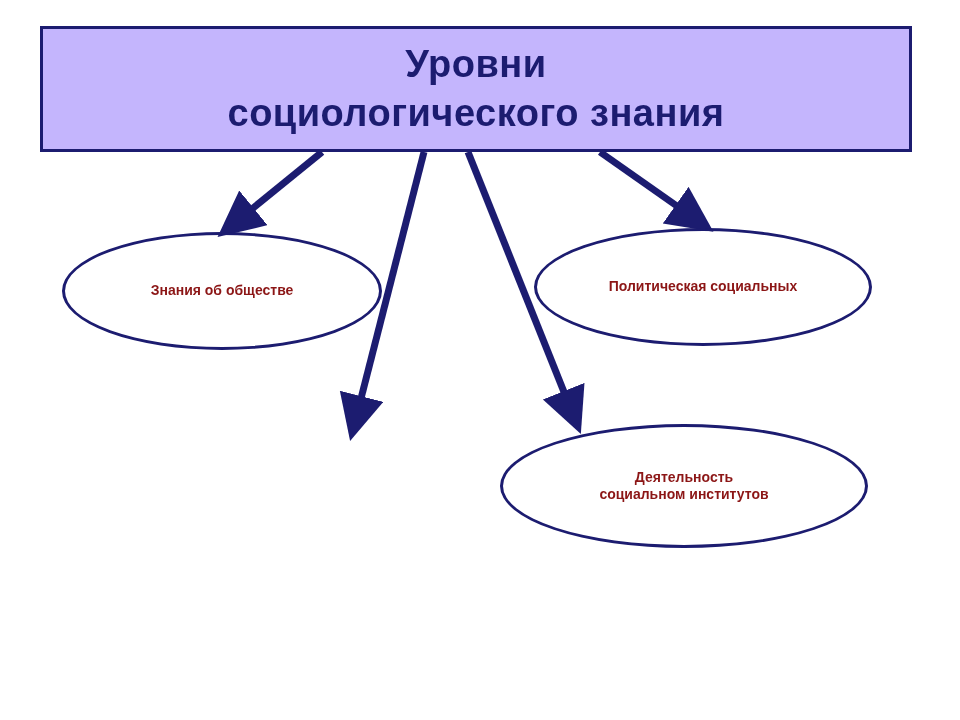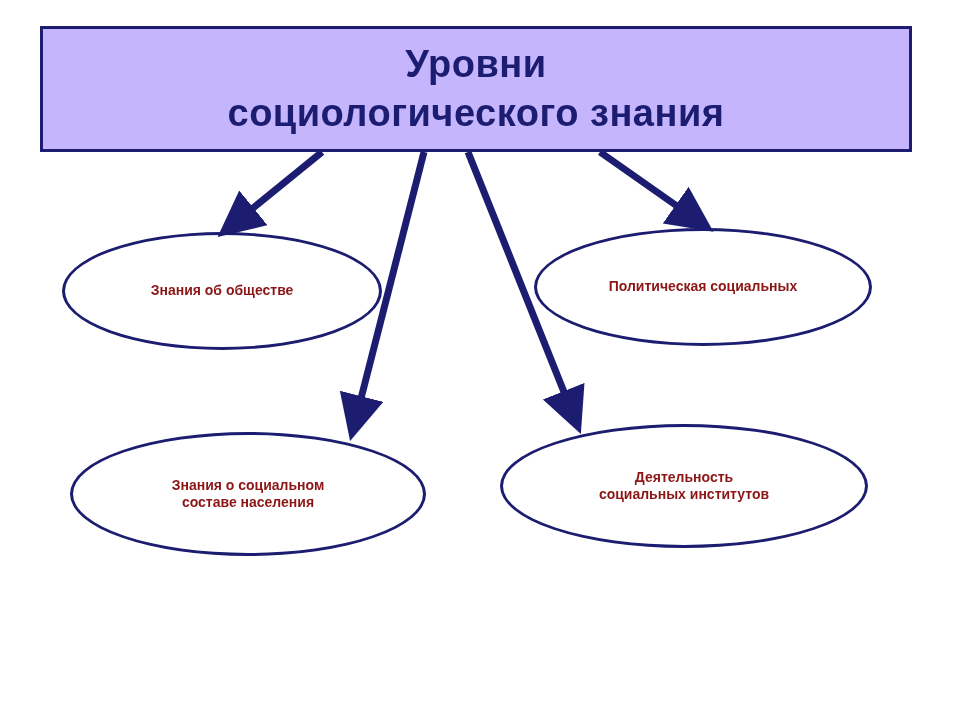--- a/index.html
+++ b/index.html
@@ -94,23 +94,19 @@
   </div>
 
   <div class="node" id="node-0">
     <span class="node-label">Знания об обществе</span>
   </div>
 
   <div class="node" id="node-1">
     <span class="node-label">Политическая социальных</span>
   </div>
 
-  <div class="node" id="node-2">
-    <span class="node-label">Знания о социальном
-составе населения</span>
-  </div>
 
   <div class="node" id="node-3">
     <span class="node-label">Деятельность
-социальных институтов</span>
+социальном институтов</span>
   </div>
 
 </div>
 
 </body></html>

